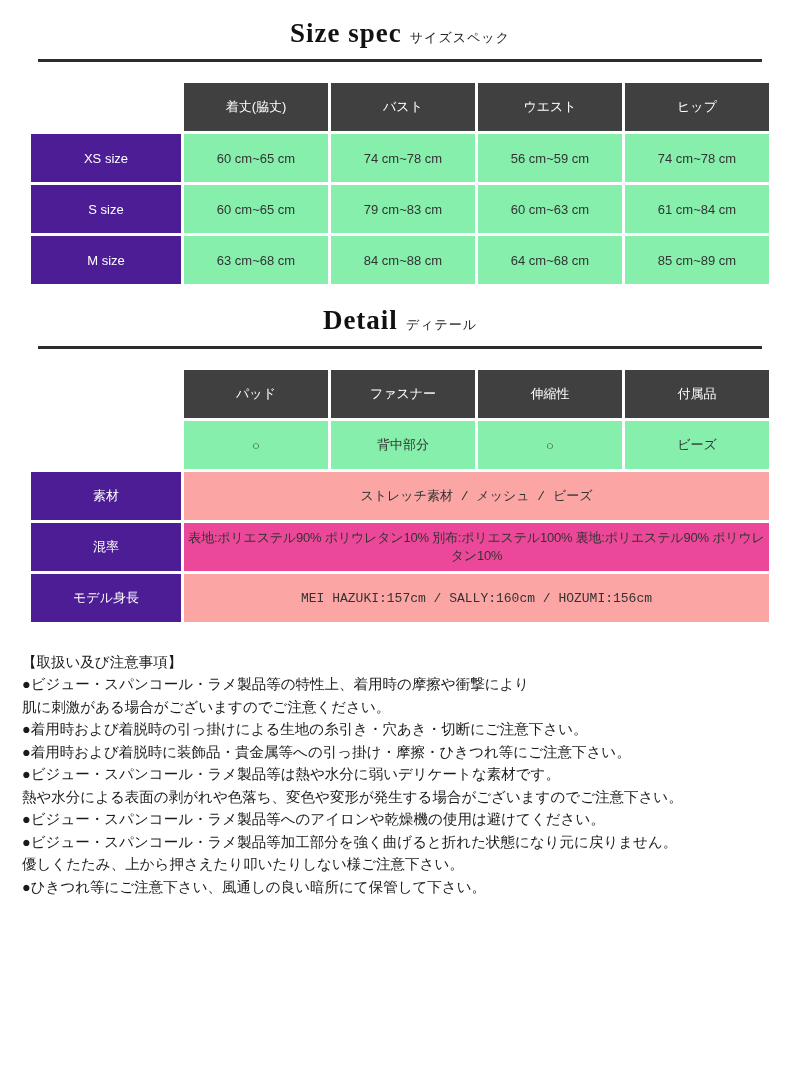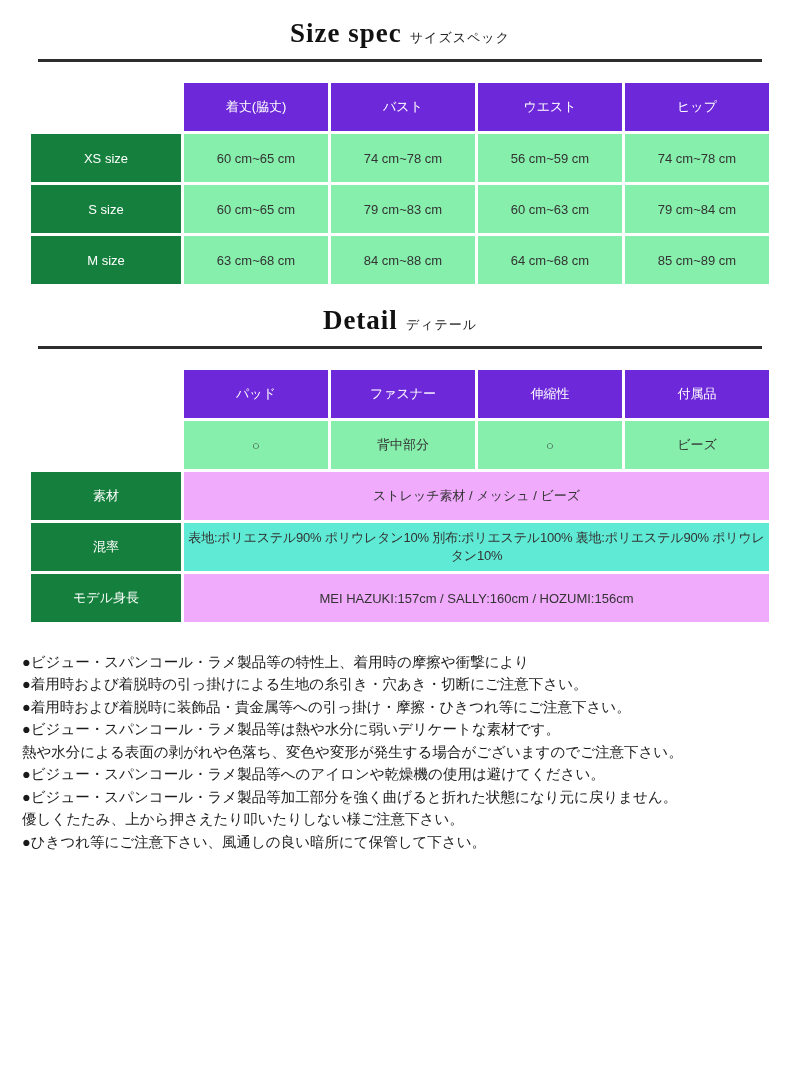--- a/index.html
+++ b/index.html
@@ -54,26 +54,26 @@
     table-layout: fixed;
   }
   .spec-table td {
     height: 46px;
     vertical-align: middle;
     text-align: center;
     font-size: 13px;
     color: #333333;
   }
   .hd {
-    background: #6d28d9;
+    background: #404040;
     color: #ffffff !important;
     font-size: 13px;
   }
   .rowhd {
-    background: #15803d;
+    background: #4c1d95;
     color: #ffffff !important;
     font-size: 13px;
   }
   .cell {
     background: #86efac;
   }
   .blank {
     background: transparent;
   }
   .w-rowhd { width: 148px; }
@@ -96,26 +96,27 @@
   }
   .mesh-table td {
     height: 46px;
     width: 142px;
     vertical-align: middle;
     text-align: center;
     font-size: 13px;
   }
 
   .wide-cell {
-    background: #f0abfc;
+    background: #fca5a5;
     text-align: center;
     font-size: 14px;
+    font-family: Liberation Mono, monospace;
   }
   .mix-cell {
-    background: #5eead4;
+    background: #ec4899;
     text-align: center;
     font-size: 10.5px;
     letter-spacing: -0.2px;
   }
 
   
   .notes {
     margin: 26px 0 0 22px;
     font-size: 14.5px;
     line-height: 1.55;
@@ -147,21 +148,21 @@
       <td class="cell w-col">60 cm~65 cm</td>
       <td class="cell w-col">74 cm~78 cm</td>
       <td class="cell w-col">56 cm~59 cm</td>
       <td class="cell w-col">74 cm~78 cm</td>
     </tr>
     <tr>
       <td class="rowhd w-rowhd">S size</td>
       <td class="cell w-col">60 cm~65 cm</td>
       <td class="cell w-col">79 cm~83 cm</td>
       <td class="cell w-col">60 cm~63 cm</td>
-      <td class="cell w-col">79 cm~84 cm</td>
+      <td class="cell w-col">61 cm~84 cm</td>
     </tr>
     <tr>
       <td class="rowhd w-rowhd">M size</td>
       <td class="cell w-col">63 cm~68 cm</td>
       <td class="cell w-col">84 cm~88 cm</td>
       <td class="cell w-col">64 cm~68 cm</td>
       <td class="cell w-col">85 cm~89 cm</td>
     </tr>
   </tbody>
     </table>
@@ -197,21 +198,23 @@
       <td class="mix-cell" colspan="4">表地:ポリエステル90%  ポリウレタン10%  別布:ポリエステル100%  裏地:ポリエステル90%  ポリウレタン10%</td>
     </tr>
     <tr>
       <td class="rowhd w-rowhd">モデル身長</td>
       <td class="wide-cell" colspan="4">MEI HAZUKI:157cm  /   SALLY:160cm   /   HOZUMI:156cm</td>
     </tr>
   </tbody>
     </table>
 
   <div class="notes">
+    <div>【取扱い及び注意事項】</div>
     <div>●ビジュー・スパンコール・ラメ製品等の特性上、着用時の摩擦や衝撃により</div>
+    <div>肌に刺激がある場合がございますのでご注意ください。</div>
     <div>●着用時および着脱時の引っ掛けによる生地の糸引き・穴あき・切断にご注意下さい。</div>
     <div>●着用時および着脱時に装飾品・貴金属等への引っ掛け・摩擦・ひきつれ等にご注意下さい。</div>
     <div>●ビジュー・スパンコール・ラメ製品等は熱や水分に弱いデリケートな素材です。</div>
     <div>熱や水分による表面の剥がれや色落ち、変色や変形が発生する場合がございますのでご注意下さい。</div>
     <div>●ビジュー・スパンコール・ラメ製品等へのアイロンや乾燥機の使用は避けてください。</div>
     <div>●ビジュー・スパンコール・ラメ製品等加工部分を強く曲げると折れた状態になり元に戻りません。</div>
     <div>優しくたたみ、上から押さえたり叩いたりしない様ご注意下さい。</div>
     <div>●ひきつれ等にご注意下さい、風通しの良い暗所にて保管して下さい。</div>
   </div>
 

